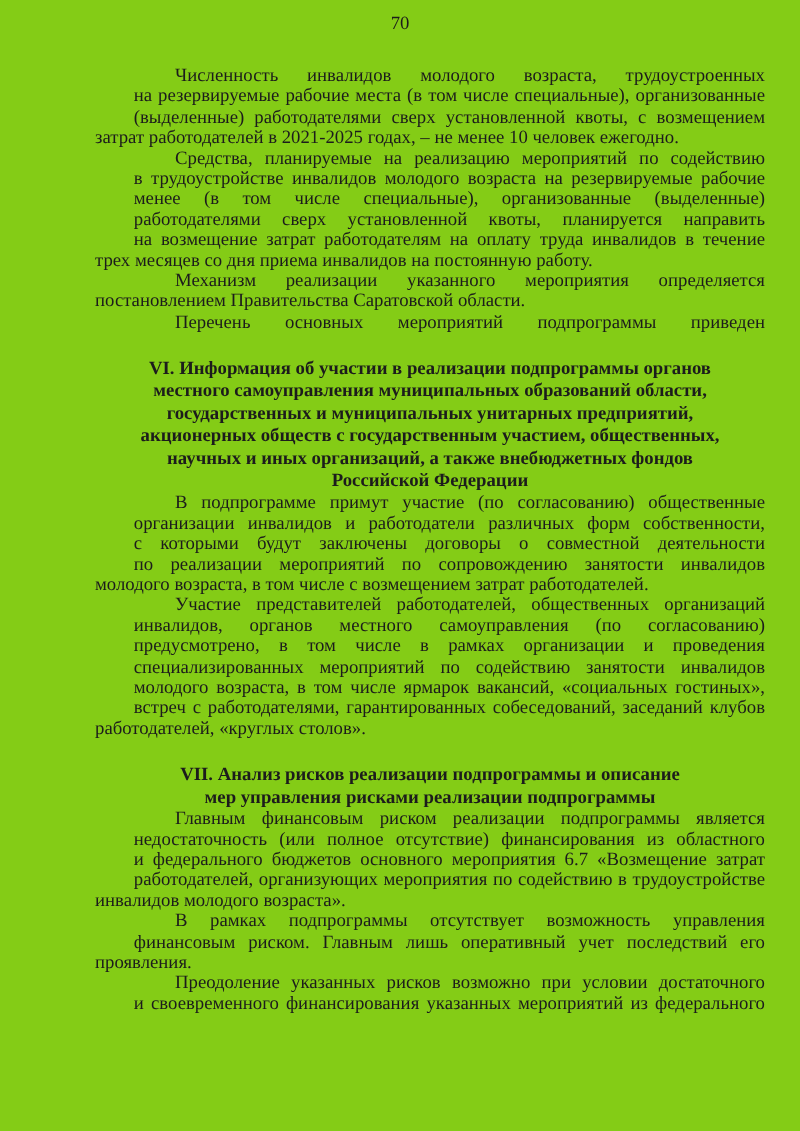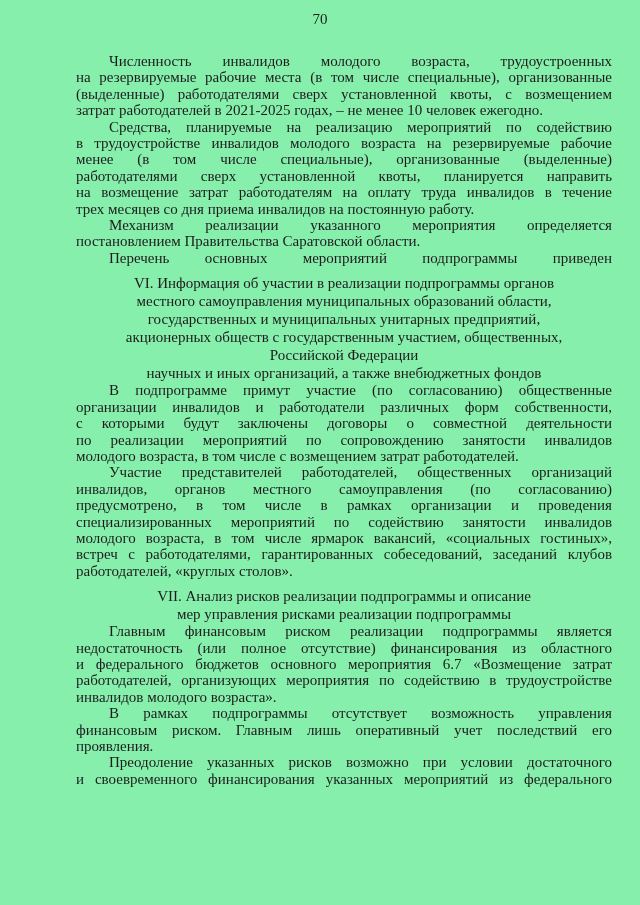--- a/index.html
+++ b/index.html
@@ -4,21 +4,21 @@
 <style>
   html, body {
     margin: 0;
     padding: 0;
     background: #ffffff;
   }
   .page {
     position: relative;
     width: 640px;
     height: 905px;
-    background: #86efac;
+    background: #84cc16;
     overflow: hidden;
     font-family: "Liberation Serif", "DejaVu Serif", serif;
     color: #1c1c1c;
   }
   .page-number {
     position: absolute;
     top: 11px;
     left: 0;
     right: 0;
     text-align: center;
@@ -33,26 +33,27 @@
     font-size: 15px;
     line-height: 16.4px;
   }
   .block { margin: 0; }
   .line { display: block; white-space: normal; }
   
   .line.just {
     text-align: justify;
     text-align-last: justify;
     text-justify: inter-word;
+    margin-left: 31px;
   }
   .line.last { text-align: left; }
   .line.indent { padding-left: 33px; }
   .block.heading {
-    font-weight: 400;
-    margin-top: 8px;
+    font-weight: 700;
+    margin-top: 20px;
     line-height: 18px;
   }
   .block.heading .line {
     text-align: center;
     text-align-last: center;
   }
 </style>
 </head>
 <body>
 
@@ -78,22 +79,22 @@
         <div class="line last">постановлением Правительства Саратовской области.</div>
       </div>
       <div class="block paragraph">
         <div class="line indent just">Перечень основных мероприятий подпрограммы приведен</div>
       </div>
       <div class="block heading">
         <div class="line">VI. Информация об участии в реализации подпрограммы органов</div>
         <div class="line">местного самоуправления муниципальных образований области,</div>
         <div class="line">государственных и муниципальных унитарных предприятий,</div>
         <div class="line">акционерных обществ с государственным участием, общественных,</div>
+        <div class="line">научных и иных организаций, а также внебюджетных фондов</div>
         <div class="line">Российской Федерации</div>
-        <div class="line">научных и иных организаций, а также внебюджетных фондов</div>
       </div>
       <div class="block paragraph">
         <div class="line indent just">В подпрограмме примут участие (по согласованию) общественные</div>
         <div class="line just">организации инвалидов и работодатели различных форм собственности,</div>
         <div class="line just">с которыми будут заключены договоры о совместной деятельности</div>
         <div class="line just">по реализации мероприятий по сопровождению занятости инвалидов</div>
         <div class="line last">молодого возраста, в том числе с возмещением затрат работодателей.</div>
       </div>
       <div class="block paragraph">
         <div class="line indent just">Участие представителей работодателей, общественных организаций</div>

